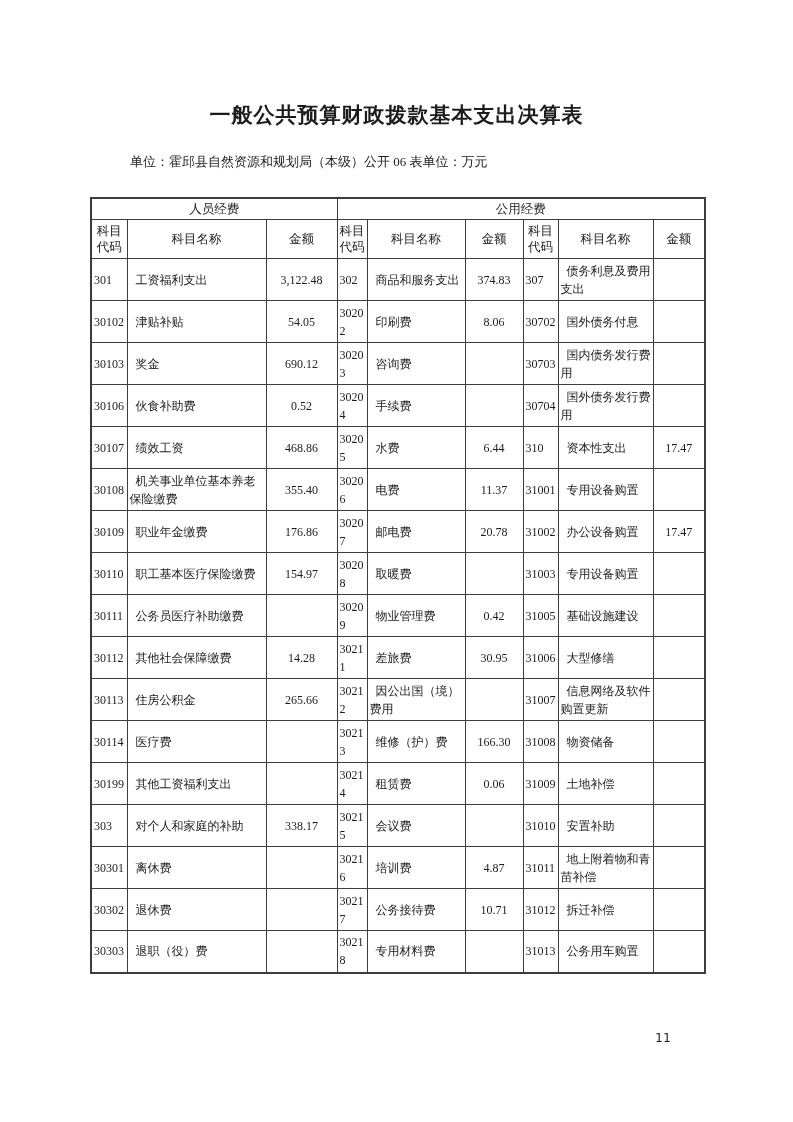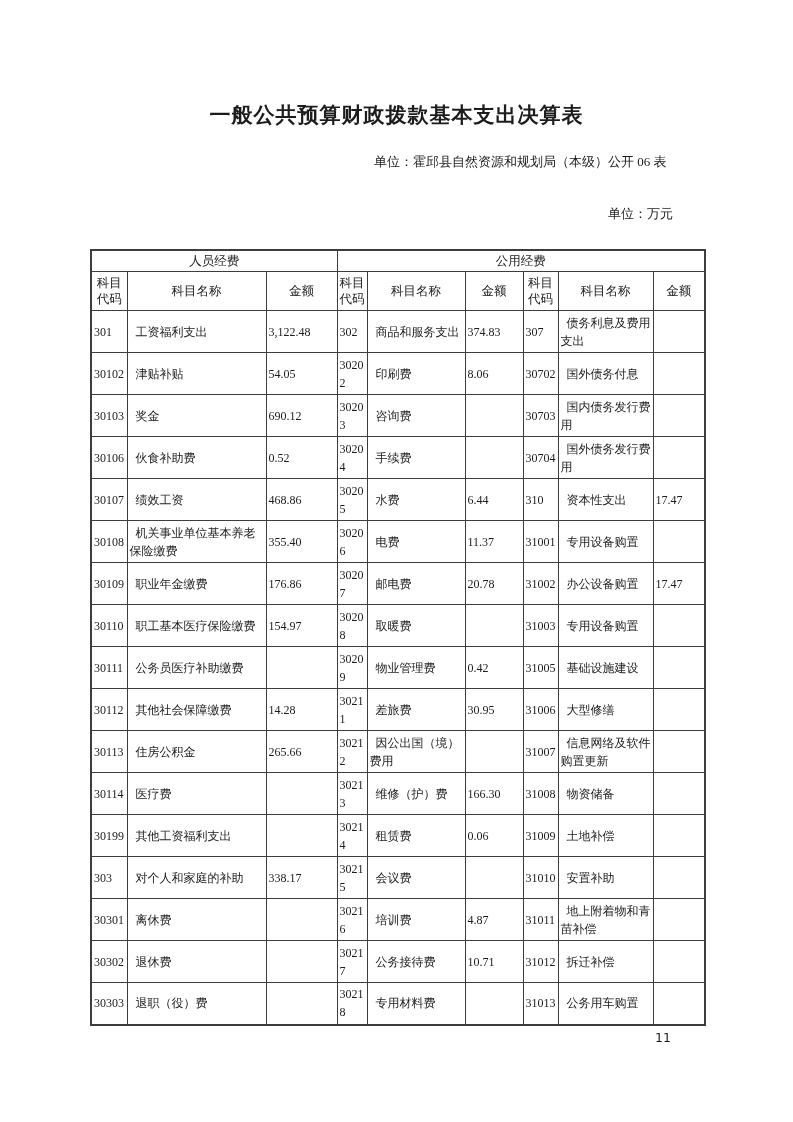--- a/index.html
+++ b/index.html
@@ -14,26 +14,26 @@
   .doc-title{
     padding-top:101px;
     text-align:center;
     font-family:"DejaVu Sans","Liberation Sans",sans-serif;
     font-weight:bold;
     font-size:21px;
     letter-spacing:1px;
   }
   .meta-row{
     display:flex;
-    justify-content:flex-end;
+    justify-content:flex-start;
     align-items:baseline;
     margin:24px 120px 0 130px;
     font-size:13px;
   }
-  .meta-right{display:flex;gap:34px;flex-direction:column;}
+  .meta-right{display:flex;}
   table.fin{
     border-collapse:collapse;
     table-layout:fixed;
     margin:26px 0 0 90px;
     width:614px;
     border:2px solid #3d3d3d;
   }
   table.fin th, table.fin td{
     border:1px solid #3d3d3d;
     font-weight:normal;
@@ -41,21 +41,21 @@
     vertical-align:middle;
     padding:1px 2px;
     line-height:1.5;
     overflow:hidden;
   }
   thead tr.band1 th{height:20px;font-size:12.5px;text-align:center;padding:0;}
   thead tr.band2 th{height:38px;font-size:12.5px;text-align:center;line-height:1.3;padding:0 1px;}
   tbody tr{height:42px;}
   td.code{text-align:left;padding:0 1px 0 2px;word-break:break-all;line-height:1.5;}
   td.name{text-align:left;text-indent:6px;padding:0 2px;}
-  td.amount{text-align:left;padding:0 2px 0 1px;}
+  td.amount{text-align:center;padding:0 2px 0 1px;}
   .pagenum{
     position:absolute;
     left:655px;top:1030px;
     font-family:"DejaVu Sans","Liberation Sans",sans-serif;
     font-size:12.5px;
   }
 </style>
 </head>
 <body>
 

